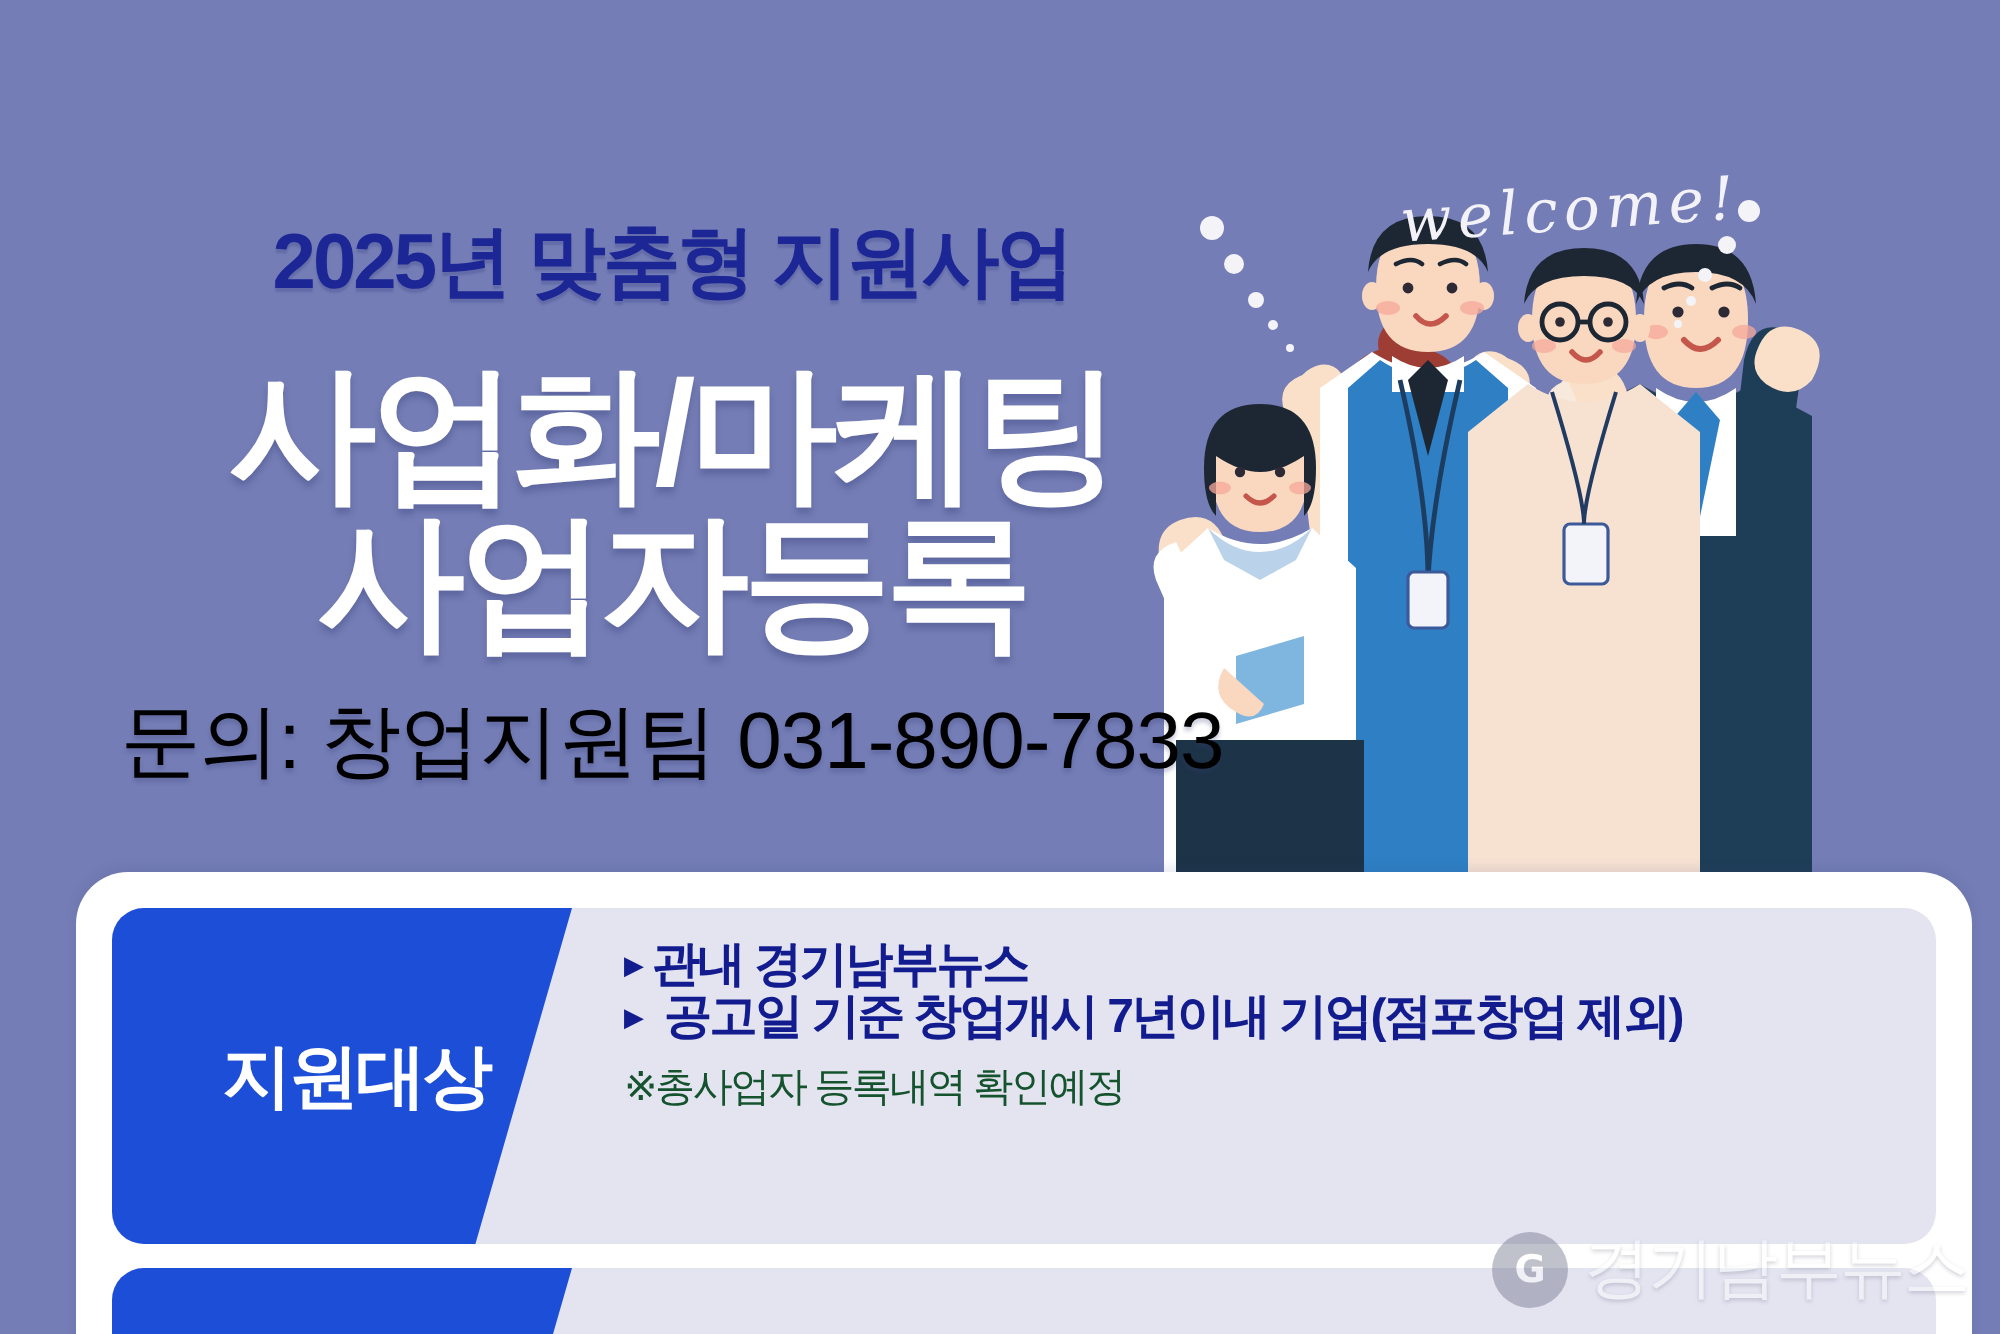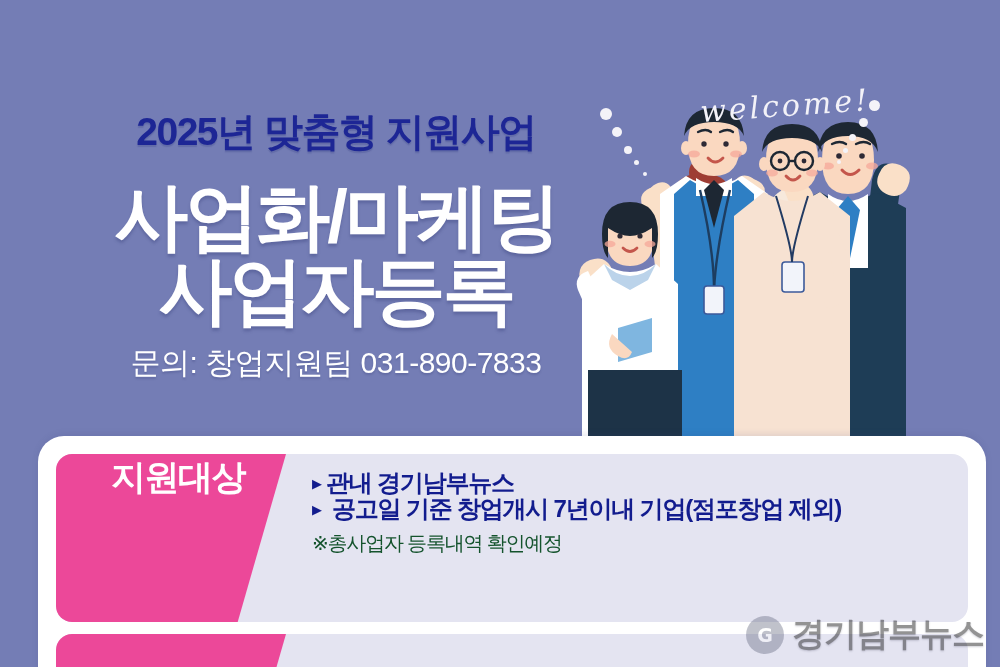--- a/index.html
+++ b/index.html
@@ -46,22 +46,22 @@
     letter-spacing: -3px;
     line-height: 0.97;
     white-space: nowrap;
     text-shadow: 0 3px 3px rgba(55,62,120,0.35);
   }
   .title-line.l1 { margin-top: 30px; }
   .title-line.l2 { margin-top: 2px; }
 
   .contact {
     margin-top: 16px;
-    font-size: 30px;
-    color: #ffffff;
+    font-size: 40px;
+    color: #000000;
     letter-spacing: -0.5px;
     white-space: nowrap;
     text-shadow: 0 2px 2px rgba(55,62,120,0.28);
   }
 
   
   .welcome {
     position: absolute;
     left: 700px;
     top: 88px;
@@ -119,24 +119,25 @@
     background: #E4E4F1;
     border-radius: 16px;
     overflow: hidden;
   }
 
   .row-label {
     position: absolute;
     left: 0; top: 0;
     width: 230px;
     height: 100%;
-    background: #ec4899;
+    background: #1d4ed8;
     border-radius: 16px 0 0 16px;
     clip-path: polygon(0 0, 100% 0, 79% 100%, 0 100%);
     display: flex;
+    align-items: center;
     justify-content: center;
     z-index: 2;
     padding-left: 36px;
   }
   .row-label span {
     color: #FFFFFF;
     font-size: 35px;
     font-weight: bold;
     letter-spacing: -1.5px;
     margin-right: 22px;
@@ -202,22 +203,22 @@
     border-radius: 50%;
     background: #6B6F86;
     display: flex; align-items: center; justify-content: center;
   }
   #watermark .wm-logo .g {
     color: #FFF; font-size: 19px; font-weight: bold;
     font-family: "DejaVu Sans", sans-serif;
   }
   #watermark .wm-text {
     font-size: 33px;
-    font-weight: bold;
-    color: #000000;
+    font-weight: normal;
+    color: #ffffff;
     letter-spacing: -1px;
     text-shadow: 0 1px 2px rgba(40,40,70,0.5);
   }
 </style>
 </head>
 <body>
 
 <div id="poster">
 
   <svg id="illus" viewBox="0 0 460 420">

